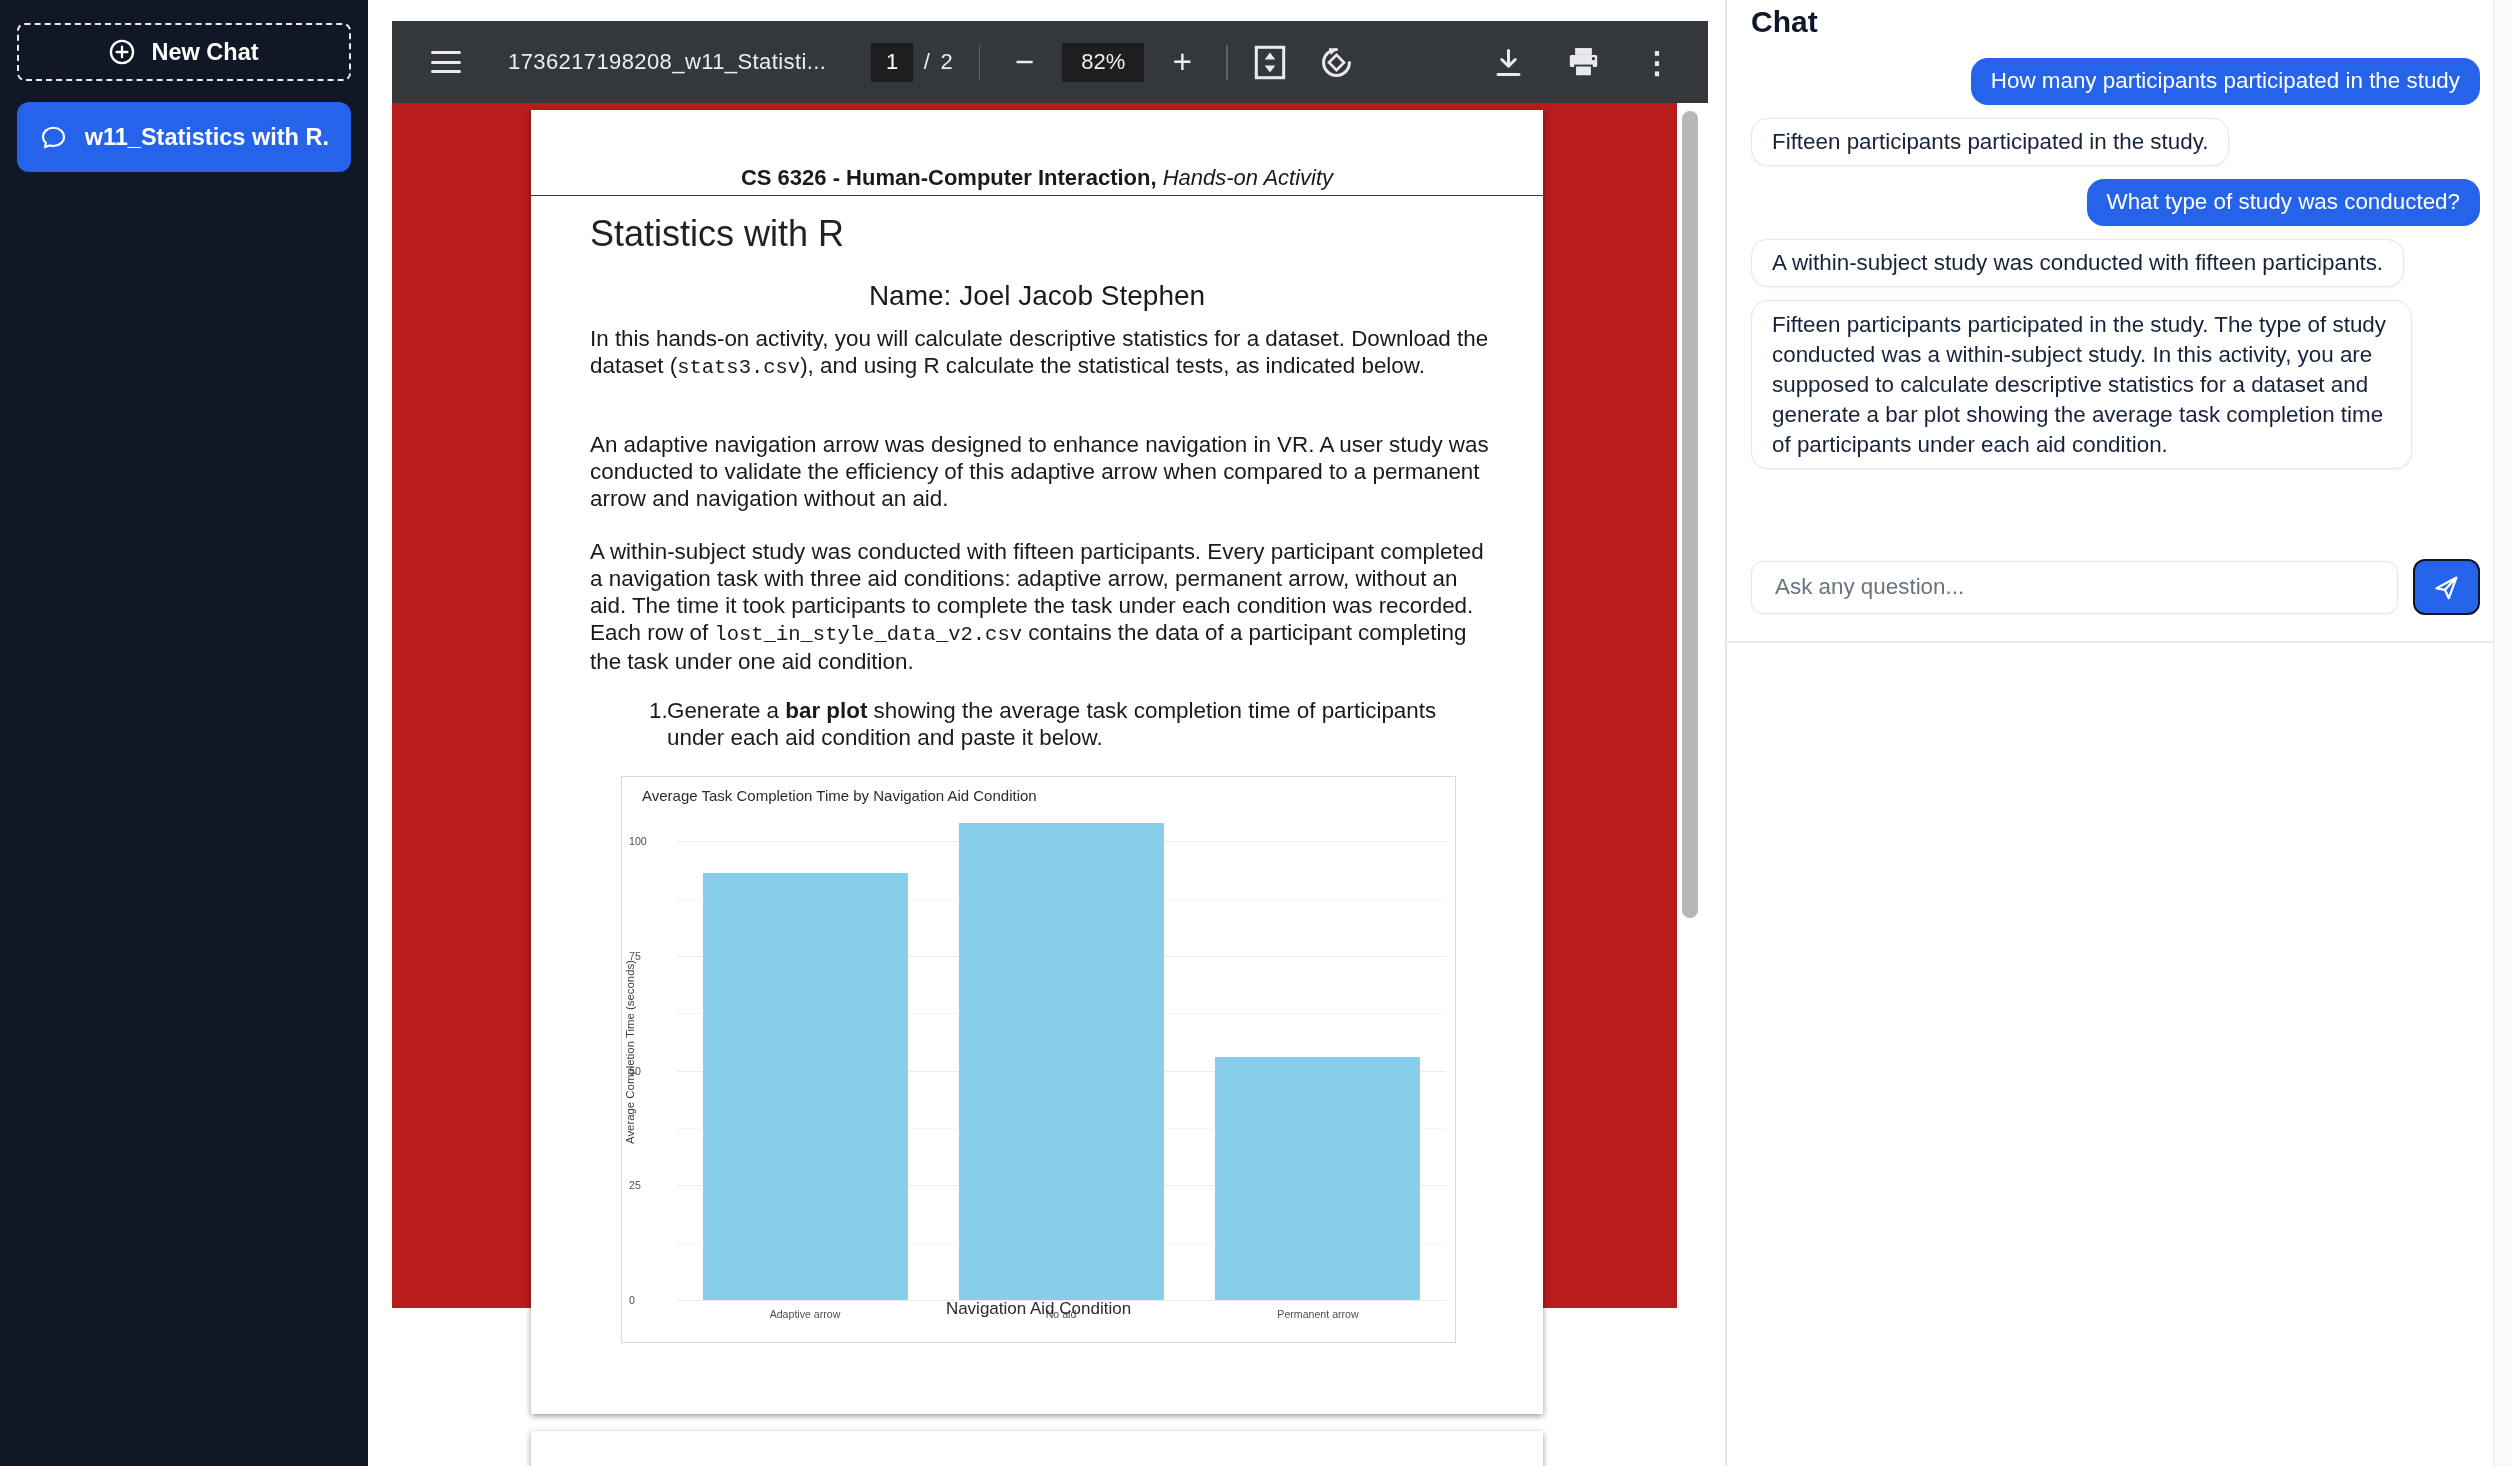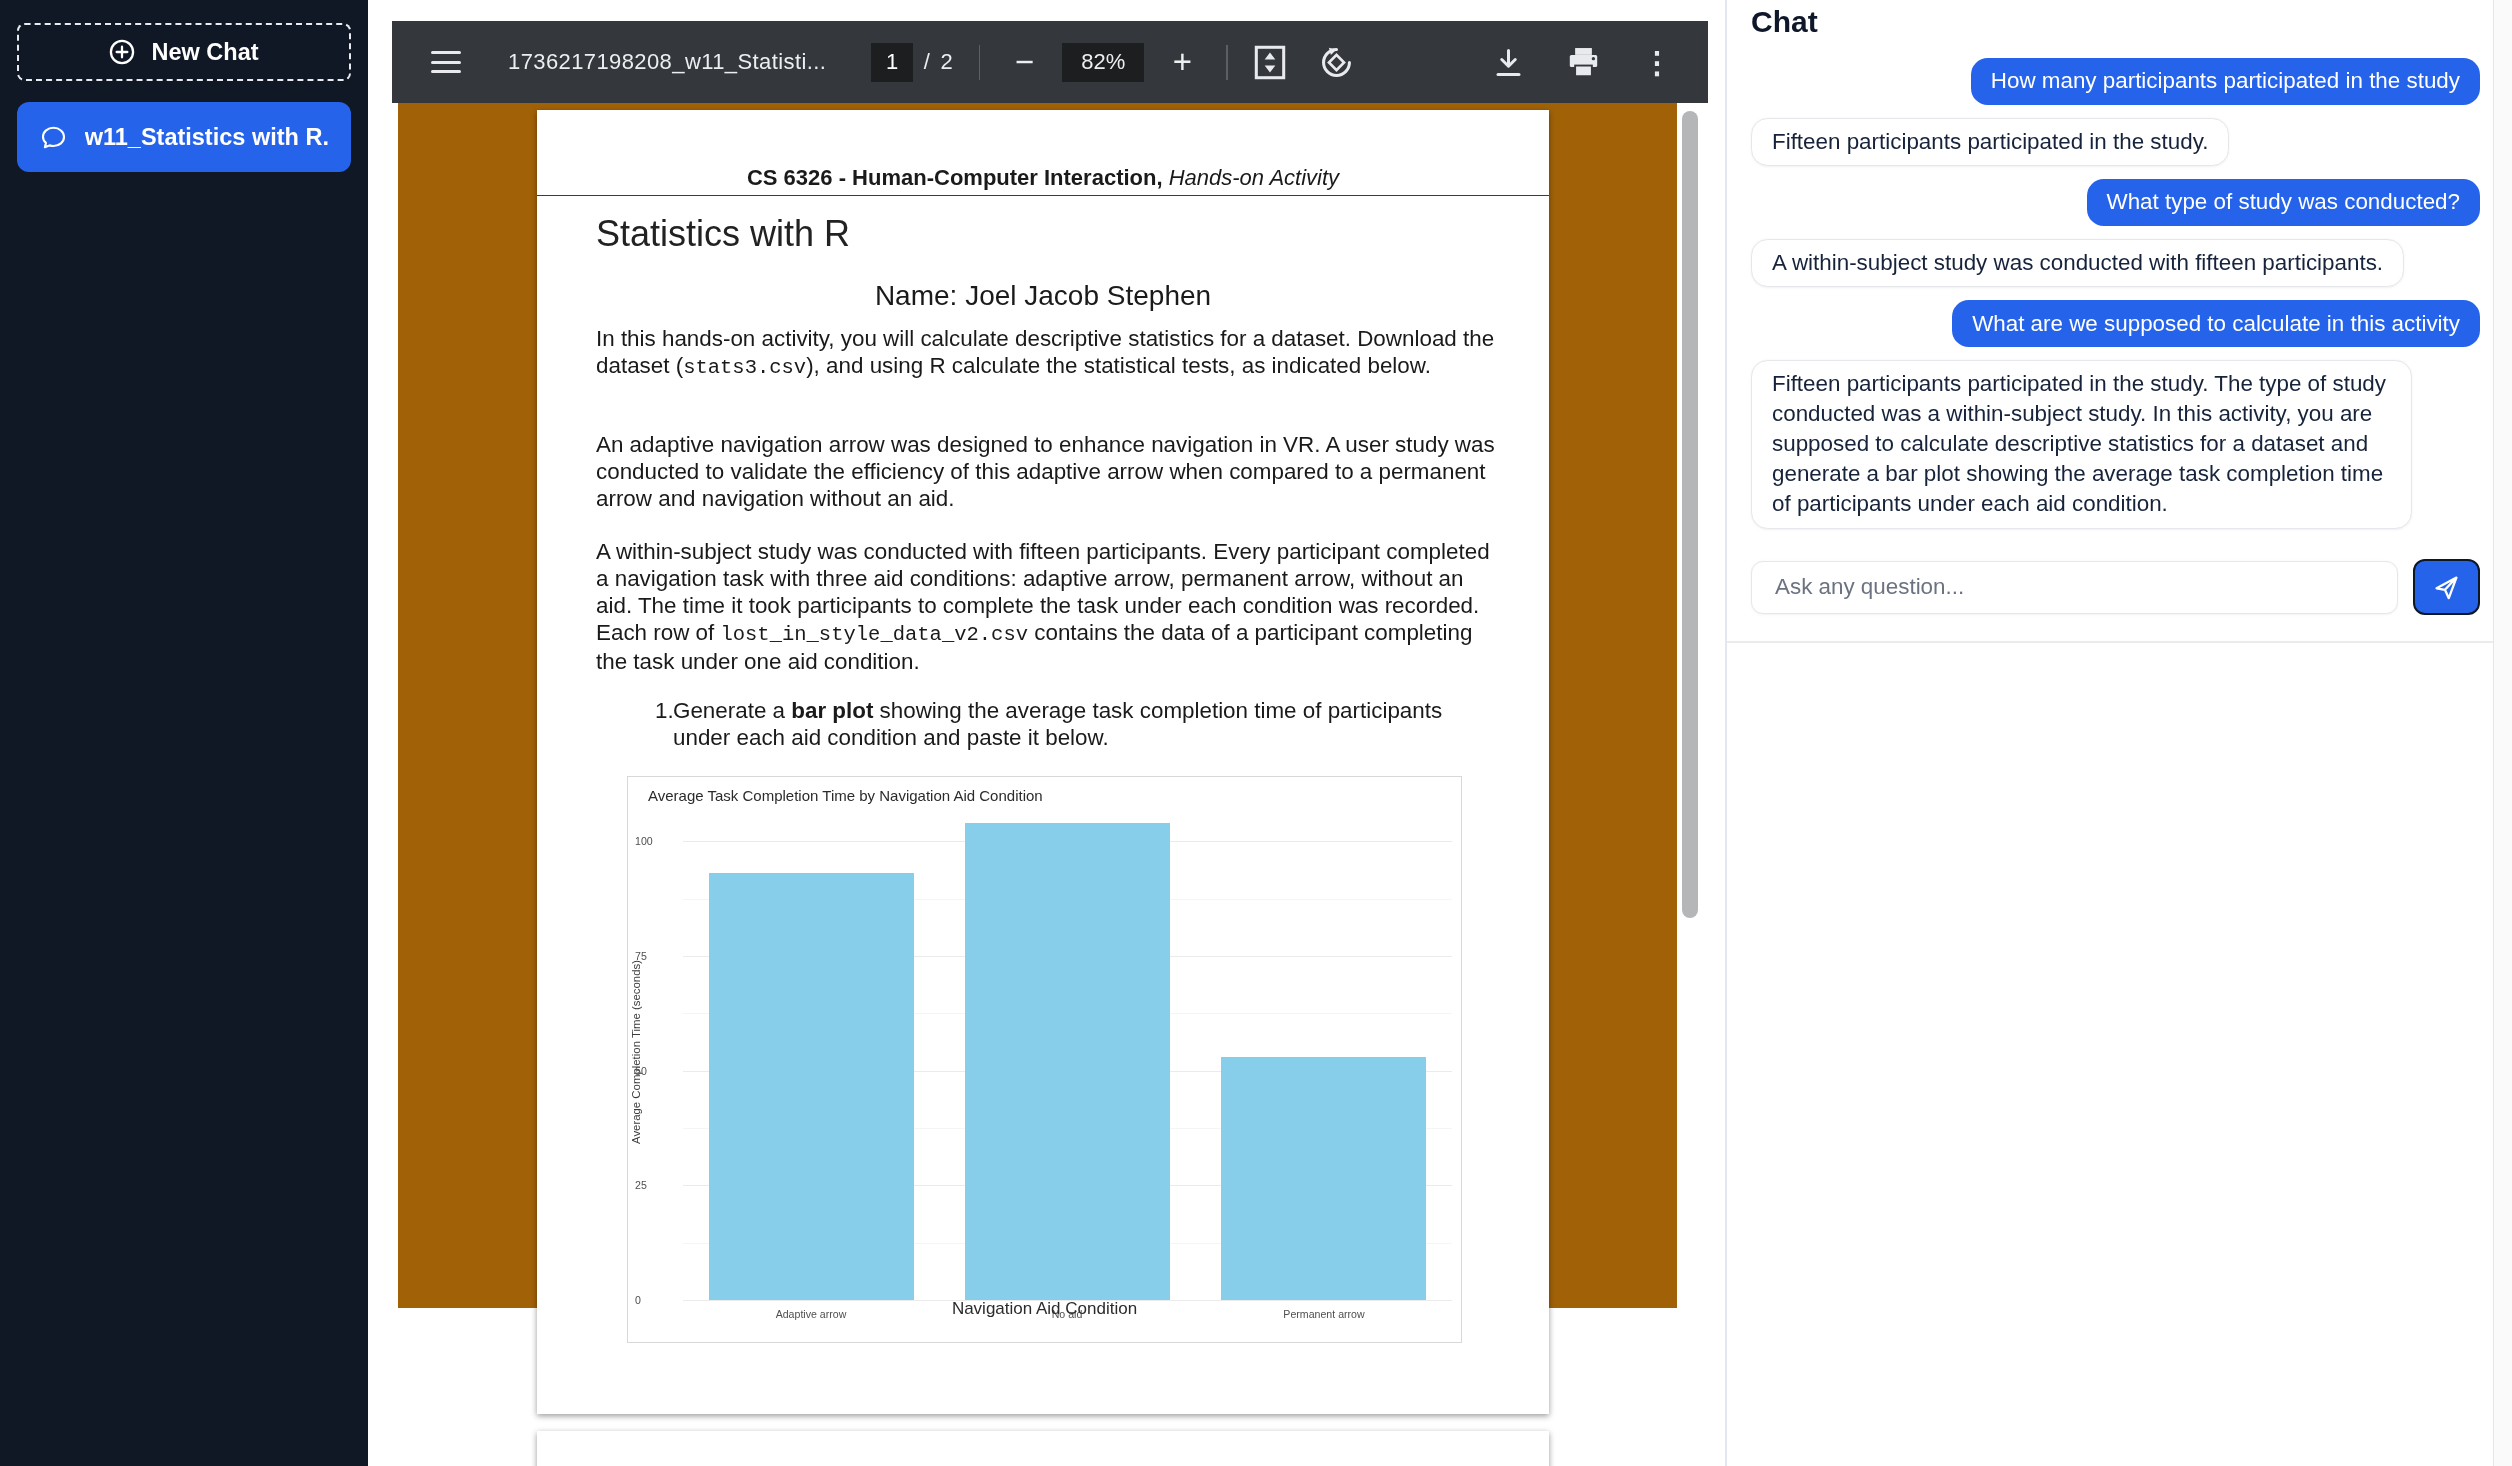--- a/index.html
+++ b/index.html
@@ -28,21 +28,21 @@
     max-width:356px; overflow:hidden; }
   .page-box { margin-left:45px; width:42px; height:39px; background:#1c1e20; color:#fff;
     display:flex; align-items:center; justify-content:center; font-size:22px; border:none; text-align:center; }
   .page-sep { margin:0 10.6px; font-size:22px; }
   .tb-div { width:1.5px; height:35px; background:#5c6063; margin:0 26px; }
   .zoom-btn { font-size:33px; width:36px; cursor:pointer; display:flex; justify-content:center; font-weight:400; }
   .zoom-box { width:82px; height:39px; background:#1c1e20; margin:0 20px; display:flex;
     align-items:center; justify-content:center; font-size:22px; }
   .tb-right { margin-left:auto; display:flex; align-items:center; gap:41px; margin-right:36px; }
 
-  .pdf-canvas { position:absolute; left:6px; top:103px; width:1285px; height:1205px; background:#a16207; }
+  .pdf-canvas { position:absolute; left:0; top:103px; width:1285px; height:1205px; background:#b91c1c; }
   .pdf-scrollbar { position:absolute; right:0; top:103px; width:31px; height:1363px; background:#ffffff; }
   .pdf-thumb { position:absolute; left:4.5px; top:7.6px; width:16px; height:807px; background:#b4b6b8; border-radius:8.3px; }
 
   .page { position:absolute; left:139px; width:1012px; background:#ffffff; box-shadow:0 2.3px 6px rgba(0,0,0,.4); }
   .page1 { top:6.8px; height:1304px; }
   .page2 { top:1328px; height:152px; }
 
   
   .doc { position:relative; width:100%; height:100%; color:#1a1a1a; }
   .doc-header { position:absolute; top:55px; width:100%; text-align:center; font-size:22px; }
@@ -226,21 +226,20 @@
   </div>
 
   <div class="chat-divider"></div>
   <div class="chat-panel">
     <div class="chat-heading">Chat</div>
     <div class="chat-messages" id="chat-messages">
         <div class="msg user">How many participants participated in the study</div>
         <div class="msg assistant">Fifteen participants participated in the study.</div>
         <div class="msg user">What type of study was conducted?</div>
         <div class="msg assistant">A within-subject study was conducted with fifteen participants.</div>
-        <div class="msg user">What are we supposed to calculate in this activity</div>
         <div class="msg assistant">Fifteen participants participated in the study. The type of study conducted was a within-subject study. In this activity, you are supposed to calculate descriptive statistics for a dataset and generate a bar plot showing the average task completion time of participants under each aid condition.</div>
       </div>
     <div class="chat-input-row">
       <input class="chat-input" type="text" placeholder="Ask any question..." style="">
       <div class="send-btn">
         <span style="display:flex;">
           <svg width="29" height="29" viewBox="0 0 38 38">
               <path d="M6 20 L32 6 L22 33 L17 22 Z M17 22 L32 6" fill="none" stroke="#ffffff" stroke-width="3" stroke-linejoin="round"></path>
             </svg>
         </span>

